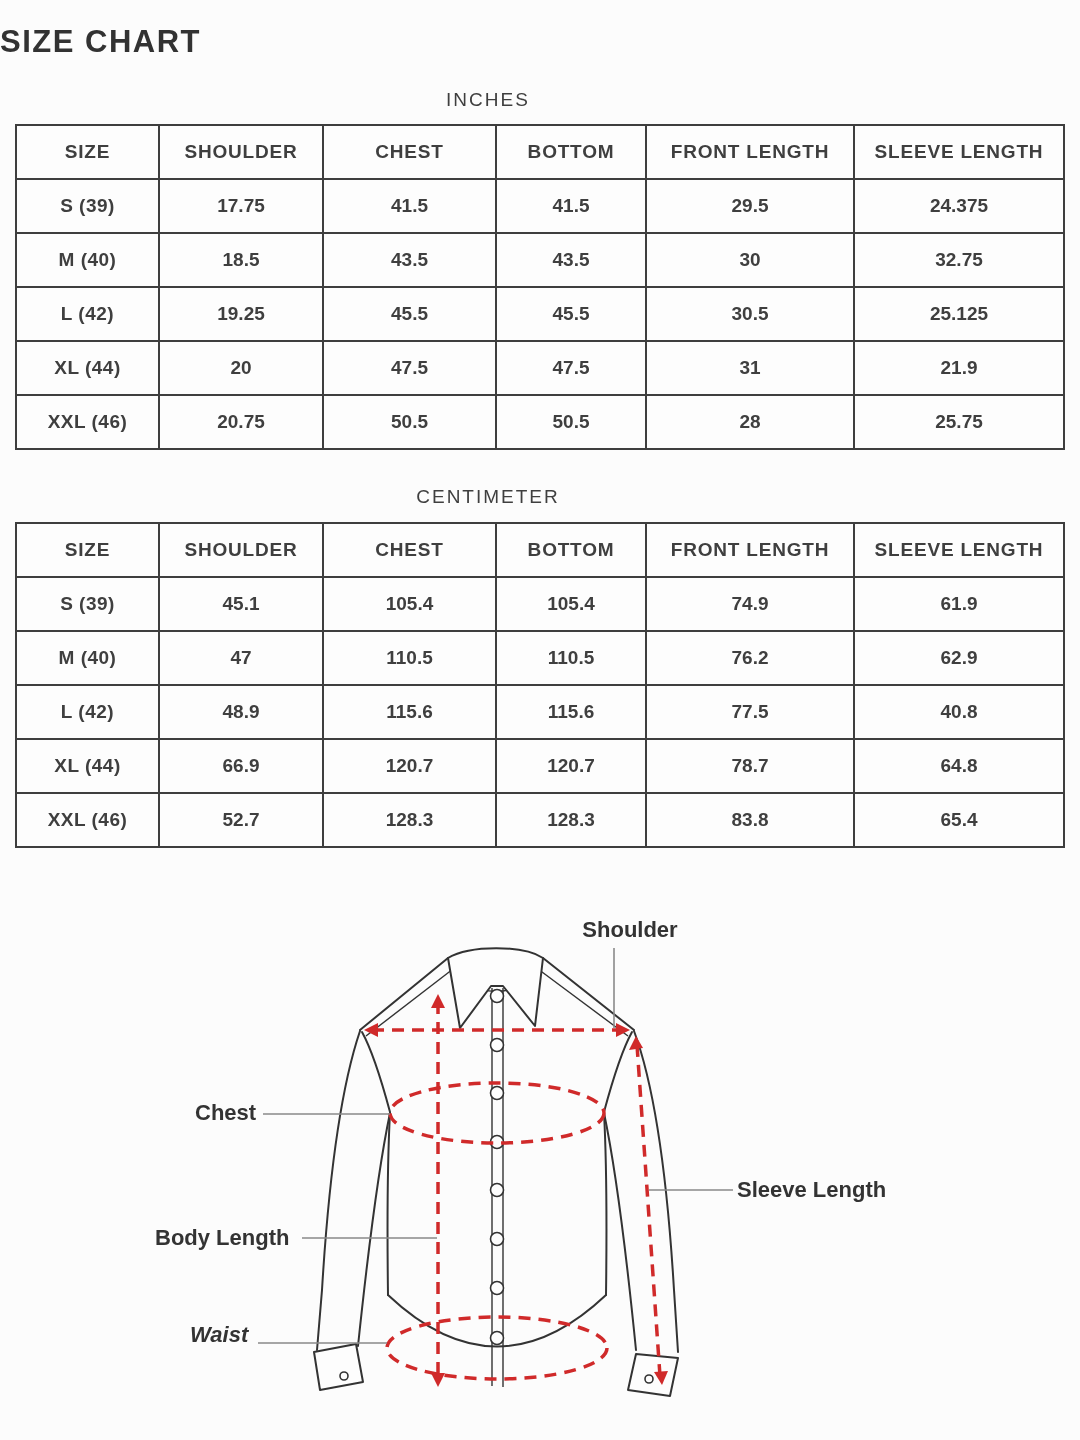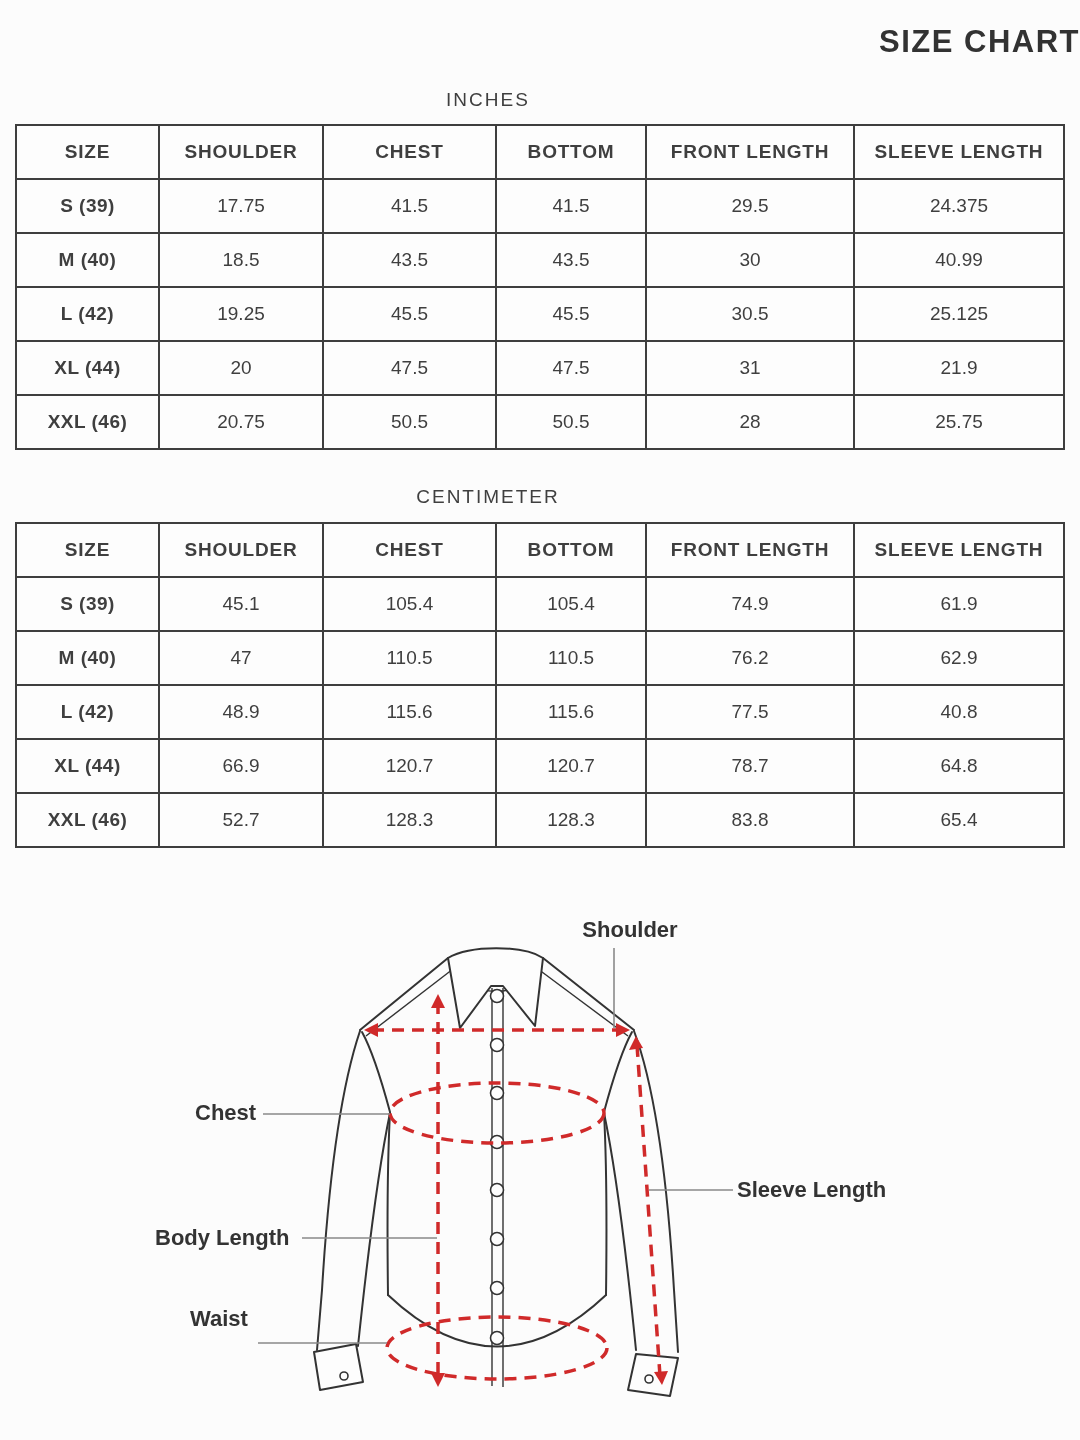--- a/index.html
+++ b/index.html
@@ -6,21 +6,21 @@
   body{
     width:1080px;height:1440px;
     background:#fcfcfc;
     font-family:"Liberation Sans", sans-serif;
     color:#3a3a3a;
     position:relative;
     overflow:hidden;
   }
   .page-title{
     position:absolute;top:24px;left:0;width:1080px;
-    text-align:right;
+    text-align:left;
     font-size:31px;font-weight:800;letter-spacing:1.5px;
     color:#323232;
   }
   .unit-label{
     position:absolute;left:0;width:976px;
     text-align:center;
     font-size:19px;font-weight:400;letter-spacing:2px;
     color:#3f3f3f;
   }
   #unit-label-0{top:89px;}
@@ -33,39 +33,39 @@
   #size-table-0{top:124px;}
   #size-table-1{top:522px;}
   .size-table th,.size-table td{
     border:2px solid #3e3e3e;
     height:52px;
     text-align:center;vertical-align:middle;
     font-size:19px;color:#3f3f3f;
     padding:0;
   }
   .size-table th{font-weight:700;letter-spacing:0.8px;}
-  .size-table td{font-weight:400;}
+  .size-table td{font-weight:700;}
   .size-table td:first-child{font-weight:700;letter-spacing:0.5px;margin-left:46px;}
   col.c0{width:143px;} col.c1{width:164px;} col.c2{width:173px;}
   col.c3{width:150px;} col.c4{width:208px;} col.c5{width:210px;}
 
   .diagram{
     position:absolute;left:0;top:890px;width:1080px;height:550px;
   }
   .diagram svg{position:absolute;left:0;top:0;}
   .measure-label{
     position:absolute;
     font-size:22px;font-weight:700;color:#333;
     line-height:26px;white-space:nowrap;
   }
   #label-shoulder{left:630px;top:27px;transform:translateX(-50%);}
   #label-chest{left:195px;top:210px;}
   #label-body-length{left:155px;top:335px;text-align:center;}
   #label-sleeve-length{left:737px;top:287px;}
-  #label-waist{left:190px;top:416px;}
+  #label-waist{left:190px;top:432px;font-style:italic;}
 
   .shirt-line{fill:none;stroke:var(--outline,#333);stroke-width:2;stroke-linecap:round;}
   .shirt-thin{fill:none;stroke:var(--outline,#333);stroke-width:1.4;}
   .shirt-fill{fill:#fdfdfd;stroke:var(--outline,#333);stroke-width:2;stroke-linejoin:round;}
   .btn{fill:#fdfdfd;stroke:var(--outline,#333);stroke-width:1.6;}
   .red-dash{fill:none;stroke:var(--red,#d02a2a);stroke-width:3.5;stroke-dasharray:12 8;}
   .red-head{fill:var(--red,#d02a2a);stroke:none;}
   .leader{fill:none;stroke:var(--leader,#8a8a8a);stroke-width:1.6;}
 </style>
 </head>
@@ -101,21 +101,21 @@
         <td>41.5</td>
         <td>29.5</td>
         <td>24.375</td>
       </tr>
       <tr>
         <td>M (40)</td>
         <td>18.5</td>
         <td>43.5</td>
         <td>43.5</td>
         <td>30</td>
-        <td>40.99</td>
+        <td>32.75</td>
       </tr>
       <tr>
         <td>L (42)</td>
         <td>19.25</td>
         <td>45.5</td>
         <td>45.5</td>
         <td>30.5</td>
         <td>25.125</td>
       </tr>
       <tr>

